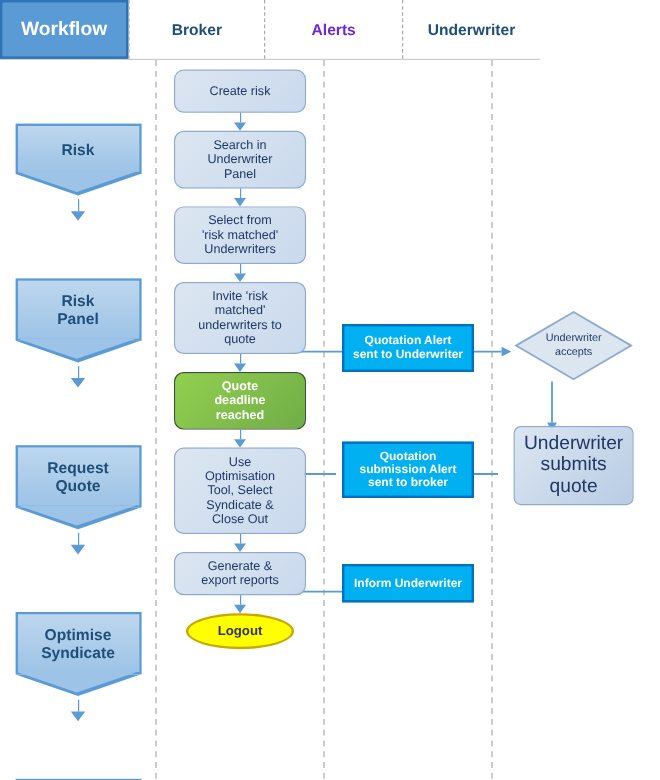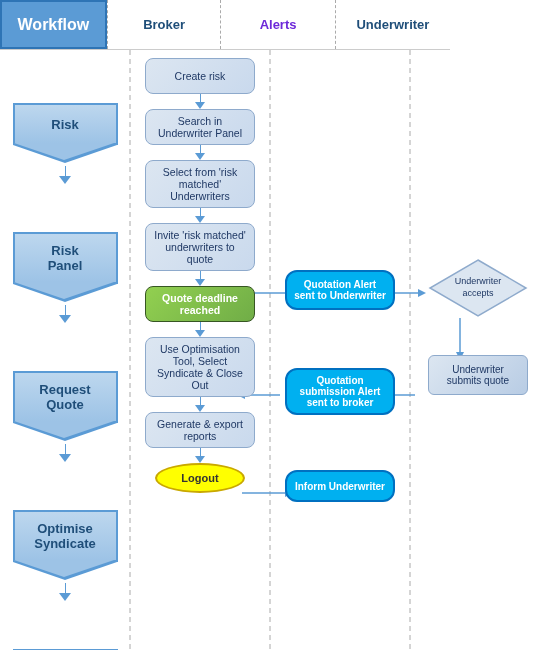--- a/index.html
+++ b/index.html
@@ -75,21 +75,21 @@
       width: 110px;
       min-height: 36px;
       background: linear-gradient(135deg, #dce6f1, #c9d9ed);
       border: 1px solid #8eaacc;
       border-radius: 8px;
       display: flex;
       align-items: center;
       justify-content: center;
       text-align: center;
       color: #1f3864;
-      padding: 5px 6px;
+      padding: 5px 18px;
       font-size: 10.5px;
     }
 
     .broker-box.green {
       background: linear-gradient(135deg, #92d050, #70ad47);
       border-color: #375623;
       color: #fff;
       font-weight: bold;
     }
 
@@ -128,21 +128,21 @@
       font-size: 11px;
       font-weight: bold;
     }
 
     
     .alert-box {
       width: 110px;
       min-height: 40px;
       background: #00b0f0;
       border: 2px solid #0070c0;
-      border-radius: 12px;
+      border-radius: 0;
       display: flex;
       align-items: center;
       justify-content: center;
       text-align: center;
       color: #fff;
       padding: 5px 6px;
       font-size: 10px;
       font-weight: bold;
     }
 
@@ -150,21 +150,21 @@
       width: 90px;
       min-height: 40px;
       background: linear-gradient(135deg, #dce6f1, #b8cce4);
       border: 1px solid #8eaacc;
       border-radius: 6px;
       display: flex;
       align-items: center;
       justify-content: flex-end;
       text-align: center;
       color: #1f3864;
-      font-size: 10px;
+      font-size: 16px;
       padding: 5px;
     }
 
     
     .svg-overlay {
       position: absolute;
       top: 0;
       left: 0;
       width: 550px;
       height: 600px;

